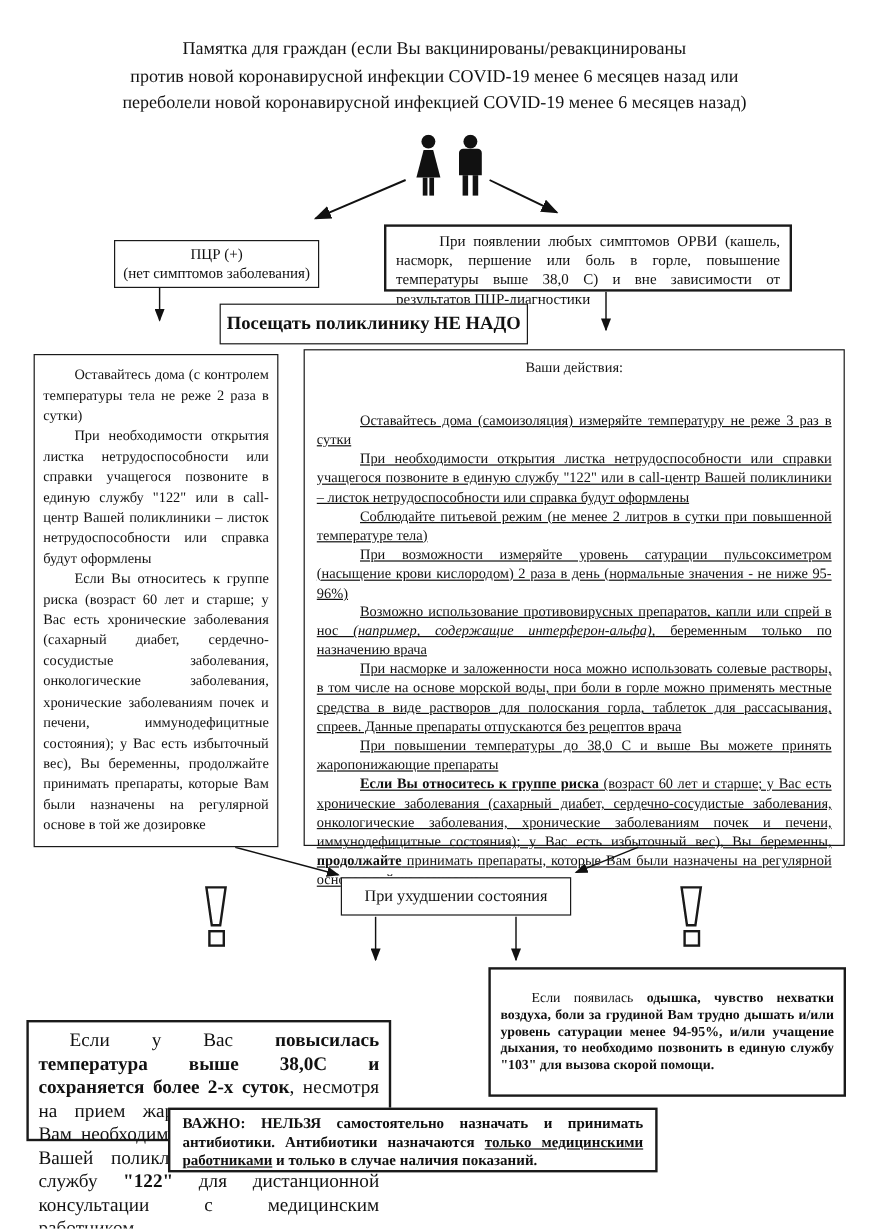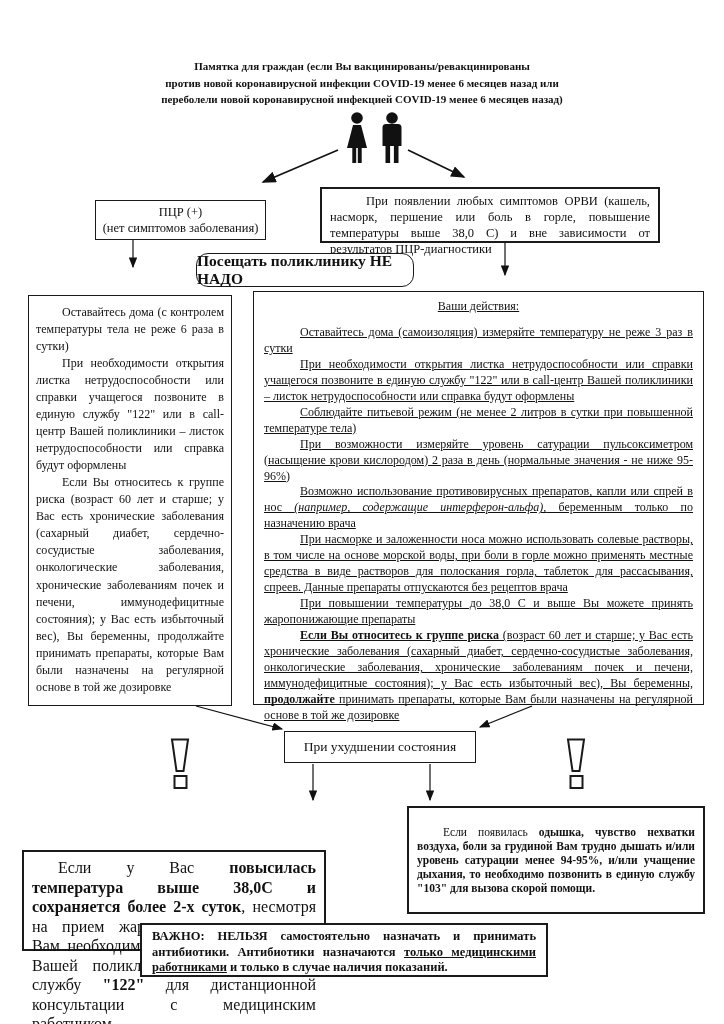--- a/index.html
+++ b/index.html
@@ -2,56 +2,55 @@
 <html><head>
 <meta charset="utf-8">
 <style>
   html,body { margin:0; padding:0; background:#fff; }
   .page {
     position:relative; width:724px; height:1024px; background:#ffffff;
     font-family:"Liberation Serif", serif; color:#111; overflow:hidden;
   }
   .title {
     position:absolute; left:40px; top:30px; width:644px;
-    text-align:center; font-weight:bold; font-size:11px; line-height:1.5;
+    text-align:center; font-weight:normal; font-size:15px; line-height:1.5;
     white-space:pre-line;
-    margin-top:28px;
   }
   .box {
     position:absolute; box-sizing:border-box; background:#fff;
     border:1.5px solid #1a1a1a;
   }
   .box.b2 { border-width:2px; }
   p.para { margin:0; text-align:justify; }
   .pcr {
     left:95px; top:200px; width:171px; height:40px;
     display:flex; flex-direction:column; align-items:center; justify-content:center;
     font-size:12.5px; line-height:1.3; text-align:center;
   }
   .symptoms {
     left:320px; top:187px; width:340px; height:56px; padding:4px 8px;
     font-size:12.5px; line-height:1.28;
   }
   .symptoms p.para { text-indent:36px; }
   .novisit {
-    left:196px; top:253px; width:218px; height:34px;
+    left:183px; top:253px; width:257px; height:34px;
     display:flex; align-items:center; justify-content:center;
-    font-weight:bold; font-size:15.5px;border-radius:12px;
+    font-weight:bold; font-size:15.5px;
   }
   .bigleft {
     left:28px; top:295px; width:204px; height:411px; padding:8px 7px;
     font-size:12px; line-height:1.42;
   }
   .bigleft p.para { text-indent:26px; }
   .bigright {
     left:253px; top:291px; width:451px; height:414px; padding:7px 10px;
     font-size:12px; line-height:1.33;
   }
   .bigright p.para { text-indent:36px;text-decoration:underline; }
-  .boxheader { text-align:center; margin-bottom:10px;text-decoration:underline; }
+  .boxheader { text-align:center; margin-bottom:28px; }
   .worsening {
     left:284px; top:731px; width:192px; height:32px;
     display:flex; align-items:center; justify-content:center;
     font-size:13.5px;
   }
   .fever {
     left:22px; top:850px; width:304px; height:101px; padding:6px 8px;
     font-size:16px; line-height:1.22;
   }
   .fever p.para { text-indent:26px; }
@@ -124,21 +123,21 @@
 
   <div class="box b2 symptoms">
     <p class="para">При появлении любых симптомов ОРВИ (кашель, насморк, першение или боль в горле, повышение температуры выше 38,0 С) и вне зависимости от результатов ПЦР-диагностики</p>
   </div>
 
   <div class="box novisit">
     <span>Посещать поликлинику НЕ НАДО</span>
   </div>
 
   <div class="box bigleft">
-    <p class="para">Оставайтесь дома (с контролем температуры тела не реже 6 раза в сутки)</p>
+    <p class="para">Оставайтесь дома (с контролем температуры тела не реже 2 раза в сутки)</p>
     <p class="para">При необходимости открытия листка нетрудоспособности или справки учащегося позвоните в единую службу "122" или в call-центр Вашей поликлиники – листок нетрудоспособности или справка будут оформлены</p>
     <p class="para">Если Вы относитесь к группе риска (возраст 60 лет и старше; у Вас есть хронические заболевания (сахарный диабет, сердечно-сосудистые заболевания, онкологические заболевания, хронические заболеваниям почек и печени, иммунодефицитные состояния); у Вас есть избыточный вес), Вы беременны, продолжайте принимать препараты, которые Вам были назначены на регулярной основе в той же дозировке</p>
   </div>
 
   <div class="box bigright">
     <div class="boxheader">Ваши действия:</div>
     <p class="para">Оставайтесь дома (самоизоляция) измеряйте температуру не реже 3 раз в сутки</p>
     <p class="para">При необходимости открытия листка нетрудоспособности или справки учащегося позвоните в единую службу "122" или в call-центр Вашей поликлиники – листок нетрудоспособности или справка будут оформлены</p>
     <p class="para">Соблюдайте питьевой режим (не менее 2 литров в сутки при повышенной температуре тела)</p>
     <p class="para">При возможности измеряйте уровень сатурации пульсоксиметром (насыщение крови кислородом) 2 раза в день (нормальные значения - не ниже 95-96%)</p>

